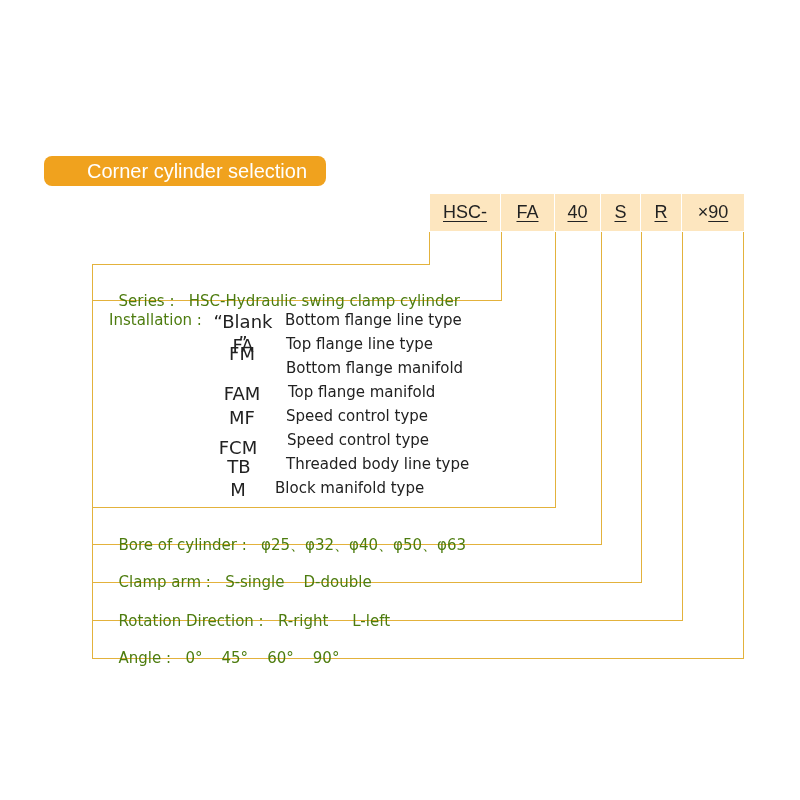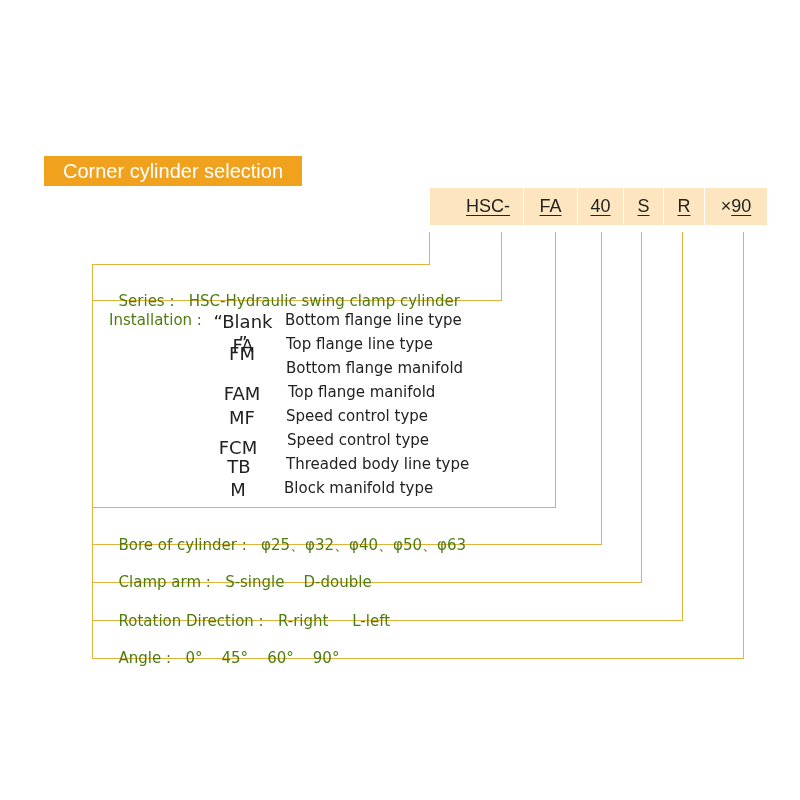--- a/index.html
+++ b/index.html
@@ -1,23 +1,23 @@
 <!DOCTYPE html>
 <html><head>
   <meta charset="utf-8">
   <style>
     html, body { margin: 0; padding: 0; background: #ffffff; }
     body { width: 800px; height: 800px; position: relative; overflow: hidden;
            font-family: "DejaVu Sans", sans-serif; color: #222; }
     .title-badge { position: absolute; left: 44px; top: 156px; width: 258px; height: 30px;
-           background: #f0a21e; border-radius: 0; color: #fff;
+           background: #f0a21e; border-radius: 8px; color: #fff;
            font-family: "Liberation Sans", sans-serif; font-size: 20px; line-height: 30px;
-           text-align: center; }
-    .code-row { position: absolute; left: 430px; top: 188px; height: 37px; width: 314px;
-           background: #fde6bf; display: flex; padding-left: 23px; }
+           text-align: center; padding-left: 24px; }
+    .code-row { position: absolute; left: 430px; top: 194px; height: 37px; width: 314px;
+           background: #fde6bf; display: flex; }
     .code-cell { height: 37px; line-height: 37px; text-align: center;
            font-family: "Liberation Sans", sans-serif; font-size: 18px; color: #222;
            border-right: 1px solid #ffffff; box-sizing: border-box; }
     .code-cell u { text-decoration: underline; text-underline-offset: 3px; }
     .line { position: absolute; background: #e3b23c; }
     .row-text { position: absolute; left: 109px; font-size: 15px; color: #4d7c0f;
            white-space: pre; font-family: "DejaVu Sans", sans-serif; }
     .inst-code { position: absolute; font-size: 18px; text-align: center; width: 60px; }
     .inst-desc { position: absolute; font-size: 15px; white-space: pre; }
   </style>
@@ -73,21 +73,21 @@
   <div class="inst-desc" style="left:286px;top:359px">Bottom flange manifold</div>
   <div class="inst-code" style="left:212px;top:383px">FAM</div>
   <div class="inst-desc" style="left:288px;top:383px">Top flange manifold</div>
   <div class="inst-code" style="left:212px;top:407px">MF</div>
   <div class="inst-desc" style="left:286px;top:407px">Speed control type</div>
   <div class="inst-code" style="left:208px;top:437px">FCM</div>
   <div class="inst-desc" style="left:287px;top:431px">Speed control type</div>
   <div class="inst-code" style="left:209px;top:456px">TB</div>
   <div class="inst-desc" style="left:286px;top:455px">Threaded body line type</div>
   <div class="inst-code" style="left:208px;top:479px">M</div>
-  <div class="inst-desc" style="left:284px;top:479px">Block manifold type</div>
+  <div class="inst-desc" style="left:275px;top:479px">Block manifold type</div>
 </div>
 
 <div class="row-text" style="top:518px">
   <span>Bore of cylinder :</span><span>   </span><span>φ25、φ32、φ40、φ50、φ63</span>
 </div>
 
 <div class="row-text" style="top:555px">
   <span>Clamp arm :</span><span>   </span><span>S-single    D-double</span>
 </div>
 

